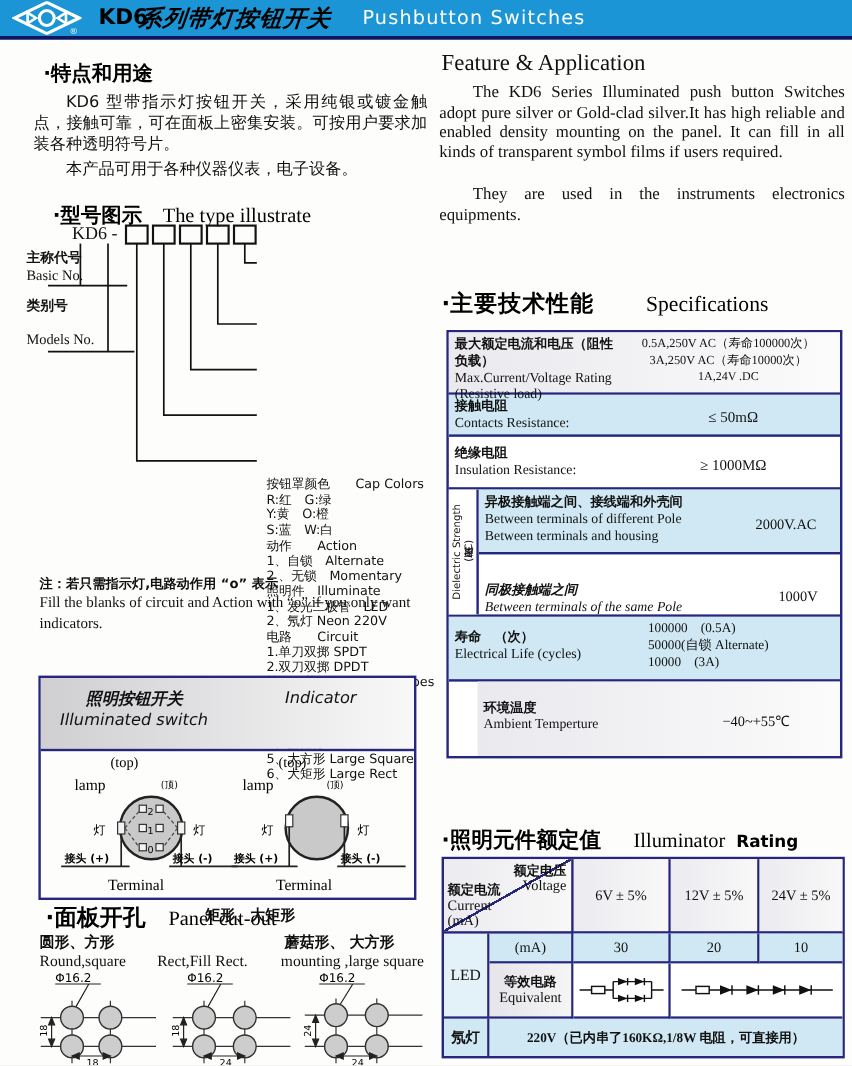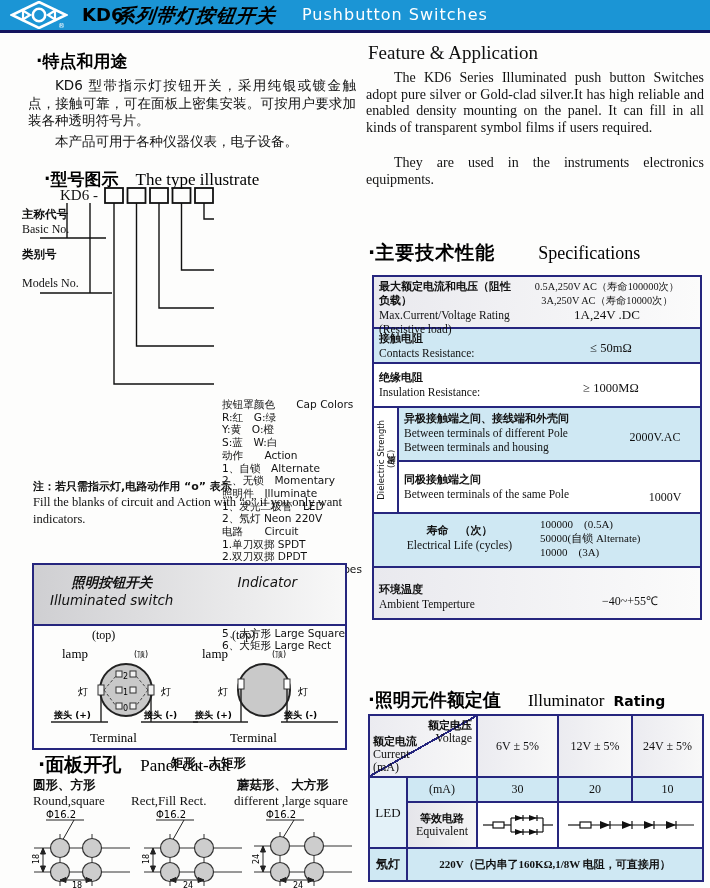--- a/index.html
+++ b/index.html
@@ -254,21 +254,21 @@
   <div class="abs" style="left:38px;top:752px;">
     <span class="h-cn" style="font-size:19px;">·</span><span class="h-cn" style="font-size:19px;">面板开孔</span>
     <span class="h-en" style="margin-left:14px;">Panel cut-out</span>
   </div>
 
   <div class="abs pc-cn" style="left:33px;top:777px;">圆形、方形</div>
   <div class="abs pc-en" style="left:33px;top:793px;">Round,square</div>
   <div class="abs pc-cn" style="left:131px;top:755px;margin-left:40px;">矩形、大矩形</div>
   <div class="abs pc-en" style="left:131px;top:793px;">Rect,Fill Rect.</div>
   <div class="abs pc-cn" style="left:237px;top:777px;">蘑菇形、 大方形</div>
-  <div class="abs pc-en" style="left:234px;top:793px;">different ,large square</div>
+  <div class="abs pc-en" style="left:234px;top:793px;">mounting ,large square</div>
 
   <svg class="abs" style="left:30px;top:808px;" width="108" height="80" viewBox="0 0 108 80">
     <text x="16" y="10" font-size="10">Φ16.2</text>
     <path d="M16,12 H54 M44,12 L31,35" stroke="#222" stroke-width="1" fill="none"></path>
     <g stroke="#333" stroke-width="1">
       <line x1="4" y1="40" x2="100" y2="40"></line>
         <line x1="4" y1="64" x2="100" y2="64"></line>
       <line x1="30" y1="26" x2="30" y2="78"></line>
         <line x1="62" y1="26" x2="62" y2="78"></line>
     </g>
@@ -353,21 +353,21 @@
 
     <div class="srow bg-grad" style="height:50px;">
       <div class="slabel">
         <div class="scn">最大额定电流和电压（阻性负载）</div>
         <div class="sen">Max.Current/Voltage Rating</div>
         <div class="sen">(Resistive load)</div>
       </div>
       <div class="sval" style="width:186px;padding-top:3px;">
         <div class="svtext" style="font-size:10.3px;">0.5A,250V AC（寿命100000次）</div>
         <div class="svtext" style="font-size:10.3px;">3A,250V AC（寿命10000次）</div>
-        <div class="svtext" style="font-size:13px;">1A,24V .DC</div>
+        <div class="svtext" style="font-size:10px;">1A,24V .DC</div>
       </div>
     </div>
 
     <div class="srow bg-blue" style="height:33px;">
       <div class="slabel">
         <div class="scn">接触电阻</div>
         <div class="sen">Contacts Resistance:</div>
       </div>
       <div class="sval" style="padding-top:8px;">
         <span class="svtext" style="font-size:12.5px;">≤ 50mΩ</span>
@@ -396,44 +396,44 @@
           <div class="slabel" style="padding-top:4px;">
             <div class="scn">异极接触端之间、接线端和外壳间</div>
             <div class="sen">Between terminals of different Pole</div>
             <div class="sen">Between terminals and housing</div>
           </div>
           <div class="sval" style="width:90px;padding-top:18px;">
             <span class="svtext" style="font-size:12px;">2000V.AC</span>
           </div>
         </div>
         <div class="srow" style="height:50px;">
-          <div class="slabel" style="padding-top:11px;">
+          <div class="slabel" style="padding-top:23px;font-style:italic;">
             <div class="scn">同极接触端之间</div>
             <div class="sen">Between terminals of the same  Pole</div>
           </div>
           <div class="sval" style="width:70px;padding-top:24px;">
             <span class="svtext" style="font-size:12px;">1000V</span>
           </div>
         </div>
       </div>
     </div>
 
     <div class="srow bg-blue" style="height:52px;">
-      <div class="slabel" style="padding-top:10px;text-align:center;">
+      <div class="slabel" style="padding-top:10px;">
         <div class="scn">寿命　（次）</div>
         <div class="sen">Electrical Life (cycles)</div>
       </div>
       <div class="sval" style="text-align:left;width:160px;padding-top:3px;">
         <div class="svtext">100000　(0.5A)</div>
         <div class="svtext">50000(自锁 Alternate)</div>
         <div class="svtext">10000　(3A)</div>
       </div>
     </div>
 
-    <div class="srow bg-grad" style="height:50px;">
+    <div class="srow bg-grad" style="height:62px;margin-left:24px;">
       <div class="slabel" style="padding-top:15px;">
         <div class="scn">环境温度</div>
         <div class="sen">Ambient Temperture</div>
       </div>
       <div class="sval" style="width:140px;padding-top:22px;">
         <span class="svtext" style="font-size:12px;">−40~+55℃</span>
       </div>
     </div>
   </div>
 

